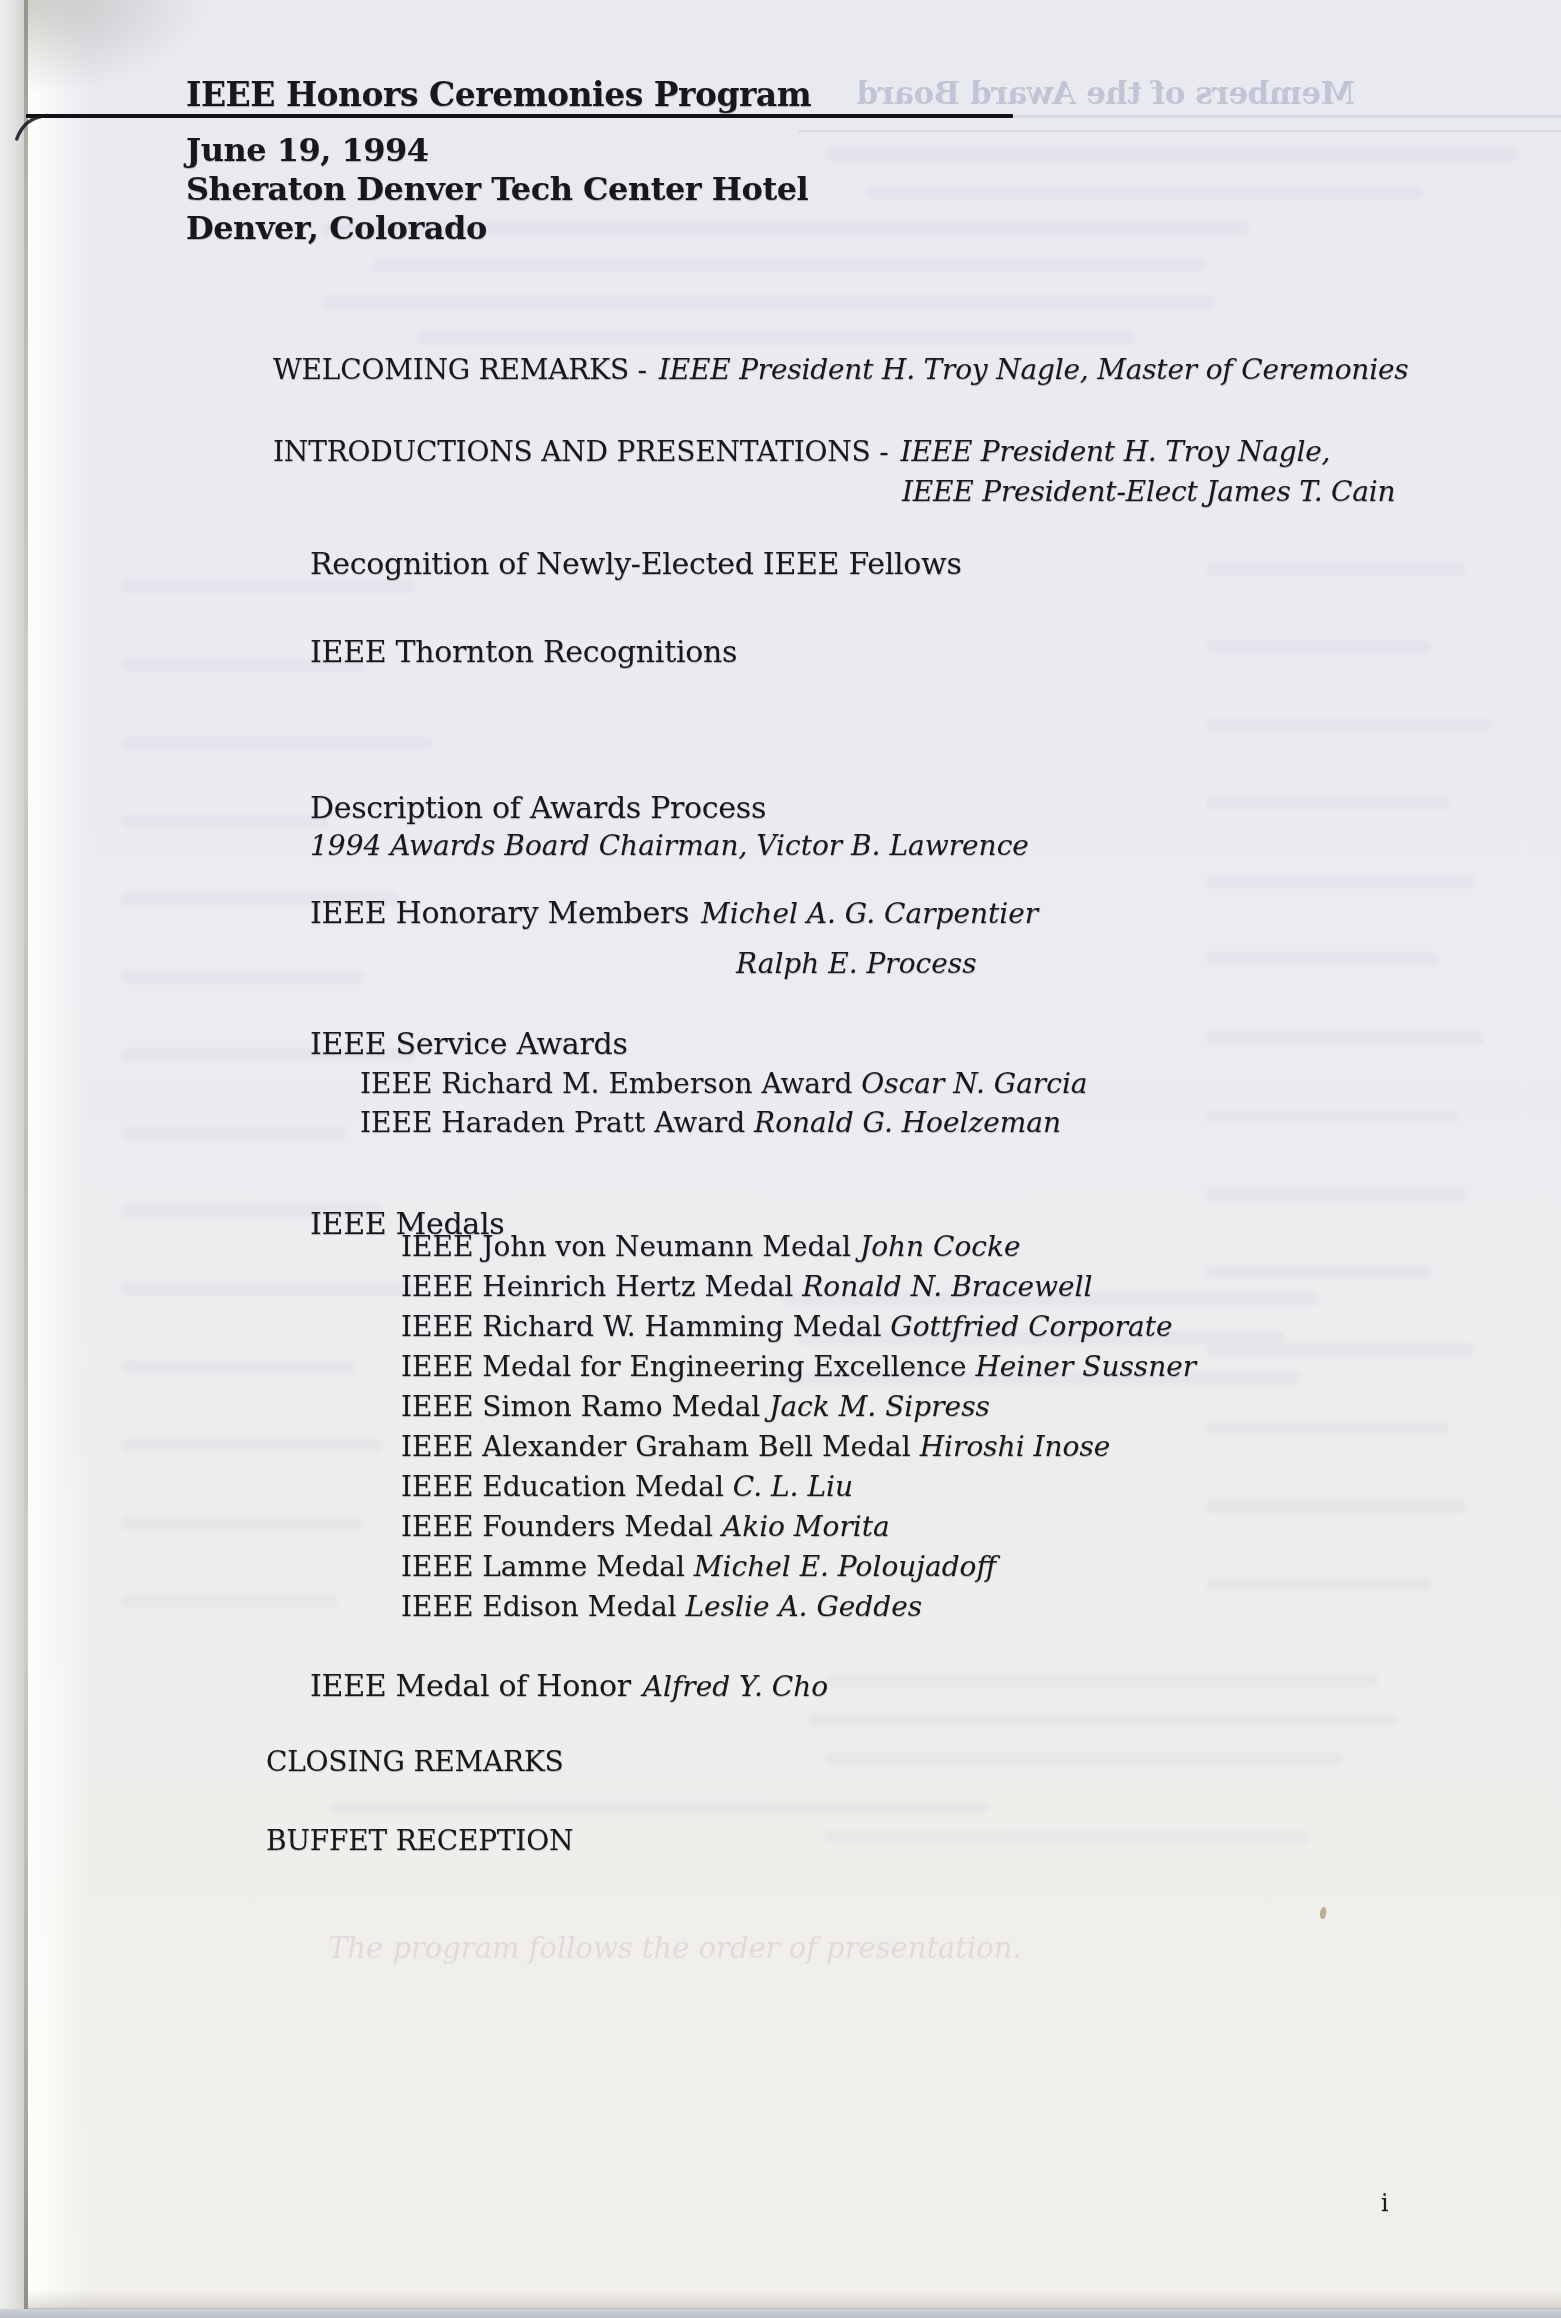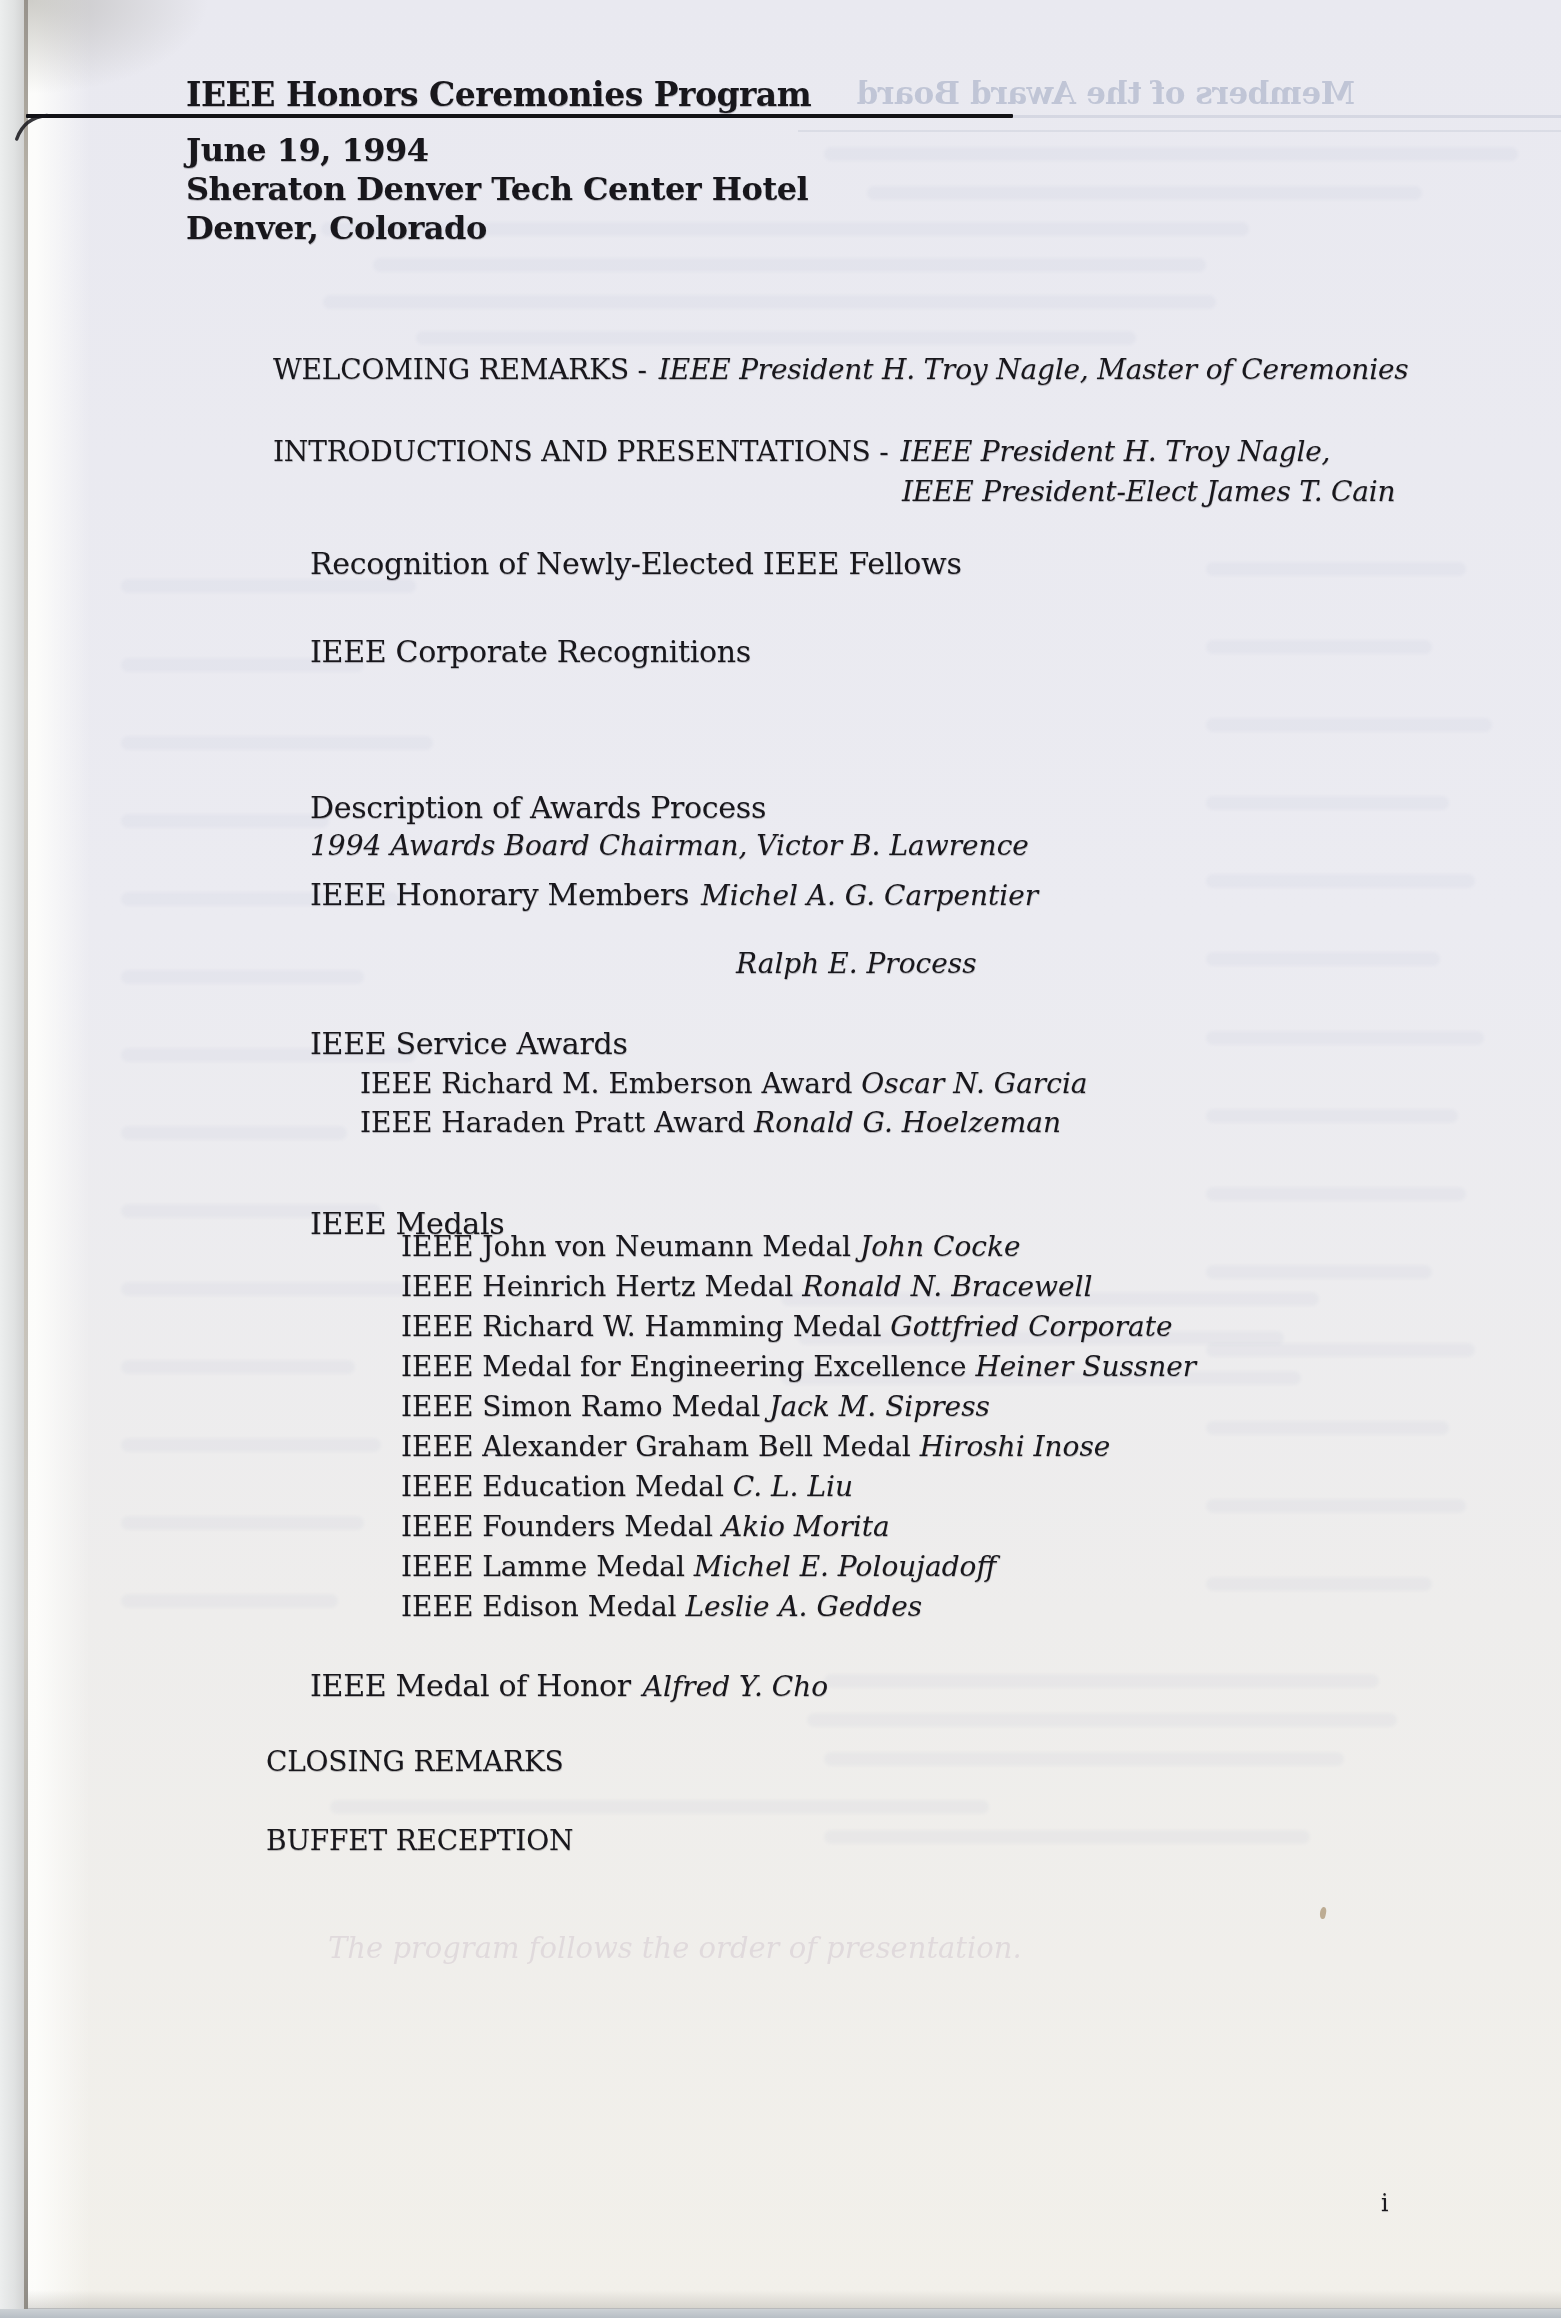--- a/index.html
+++ b/index.html
@@ -138,26 +138,26 @@
     <span>WELCOMING REMARKS -</span><span class="ital gap">IEEE President H. Troy Nagle, Master of Ceremonies</span>
   </div>
 
   <div class="t caps-line" style="left:273px; top:435px">
     <span>INTRODUCTIONS AND PRESENTATIONS -</span><span class="ital gap">IEEE President H. Troy Nagle,</span>
   </div>
   <div class="t caps-line ital" style="left:902px; top:475px">IEEE President-Elect James T. Cain</div>
 
   <div class="t h-bold" style="left:310px; top:546px">Recognition of Newly-Elected IEEE Fellows</div>
 
-  <div class="t h-bold" style="left:310px; top:634px">IEEE Corporate Recognitions</div>
+  <div class="t h-bold" style="left:310px; top:634px">IEEE Thornton Recognitions</div>
 
   <div class="t h-bold" style="left:310px; top:790px">Description of Awards Process</div>
   <div class="t body-sz ital" style="left:310px; top:829px">1994 Awards Board Chairman, Victor B. Lawrence</div>
 
-  <div class="t" style="left:310px; top:877px">
+  <div class="t" style="left:310px; top:895px">
     <span class="h-bold">IEEE Honorary Members</span><span class="body-sz ital gap">Michel A. G. Carpentier</span>
   </div>
   <div class="t body-sz ital" style="left:736px; top:947px">Ralph E. Process</div>
 
   <div class="t h-bold" style="left:310px; top:1026px">IEEE Service Awards</div>
   <div class="award-list" style="left:360px; top:1064px">
       <div><span>IEEE Richard M. Emberson Award&nbsp;</span><span class="ital">Oscar N. Garcia</span></div>
       <div><span>IEEE Haraden Pratt Award&nbsp;</span><span class="ital">Ronald G. Hoelzeman</span></div>
     </div>
 

